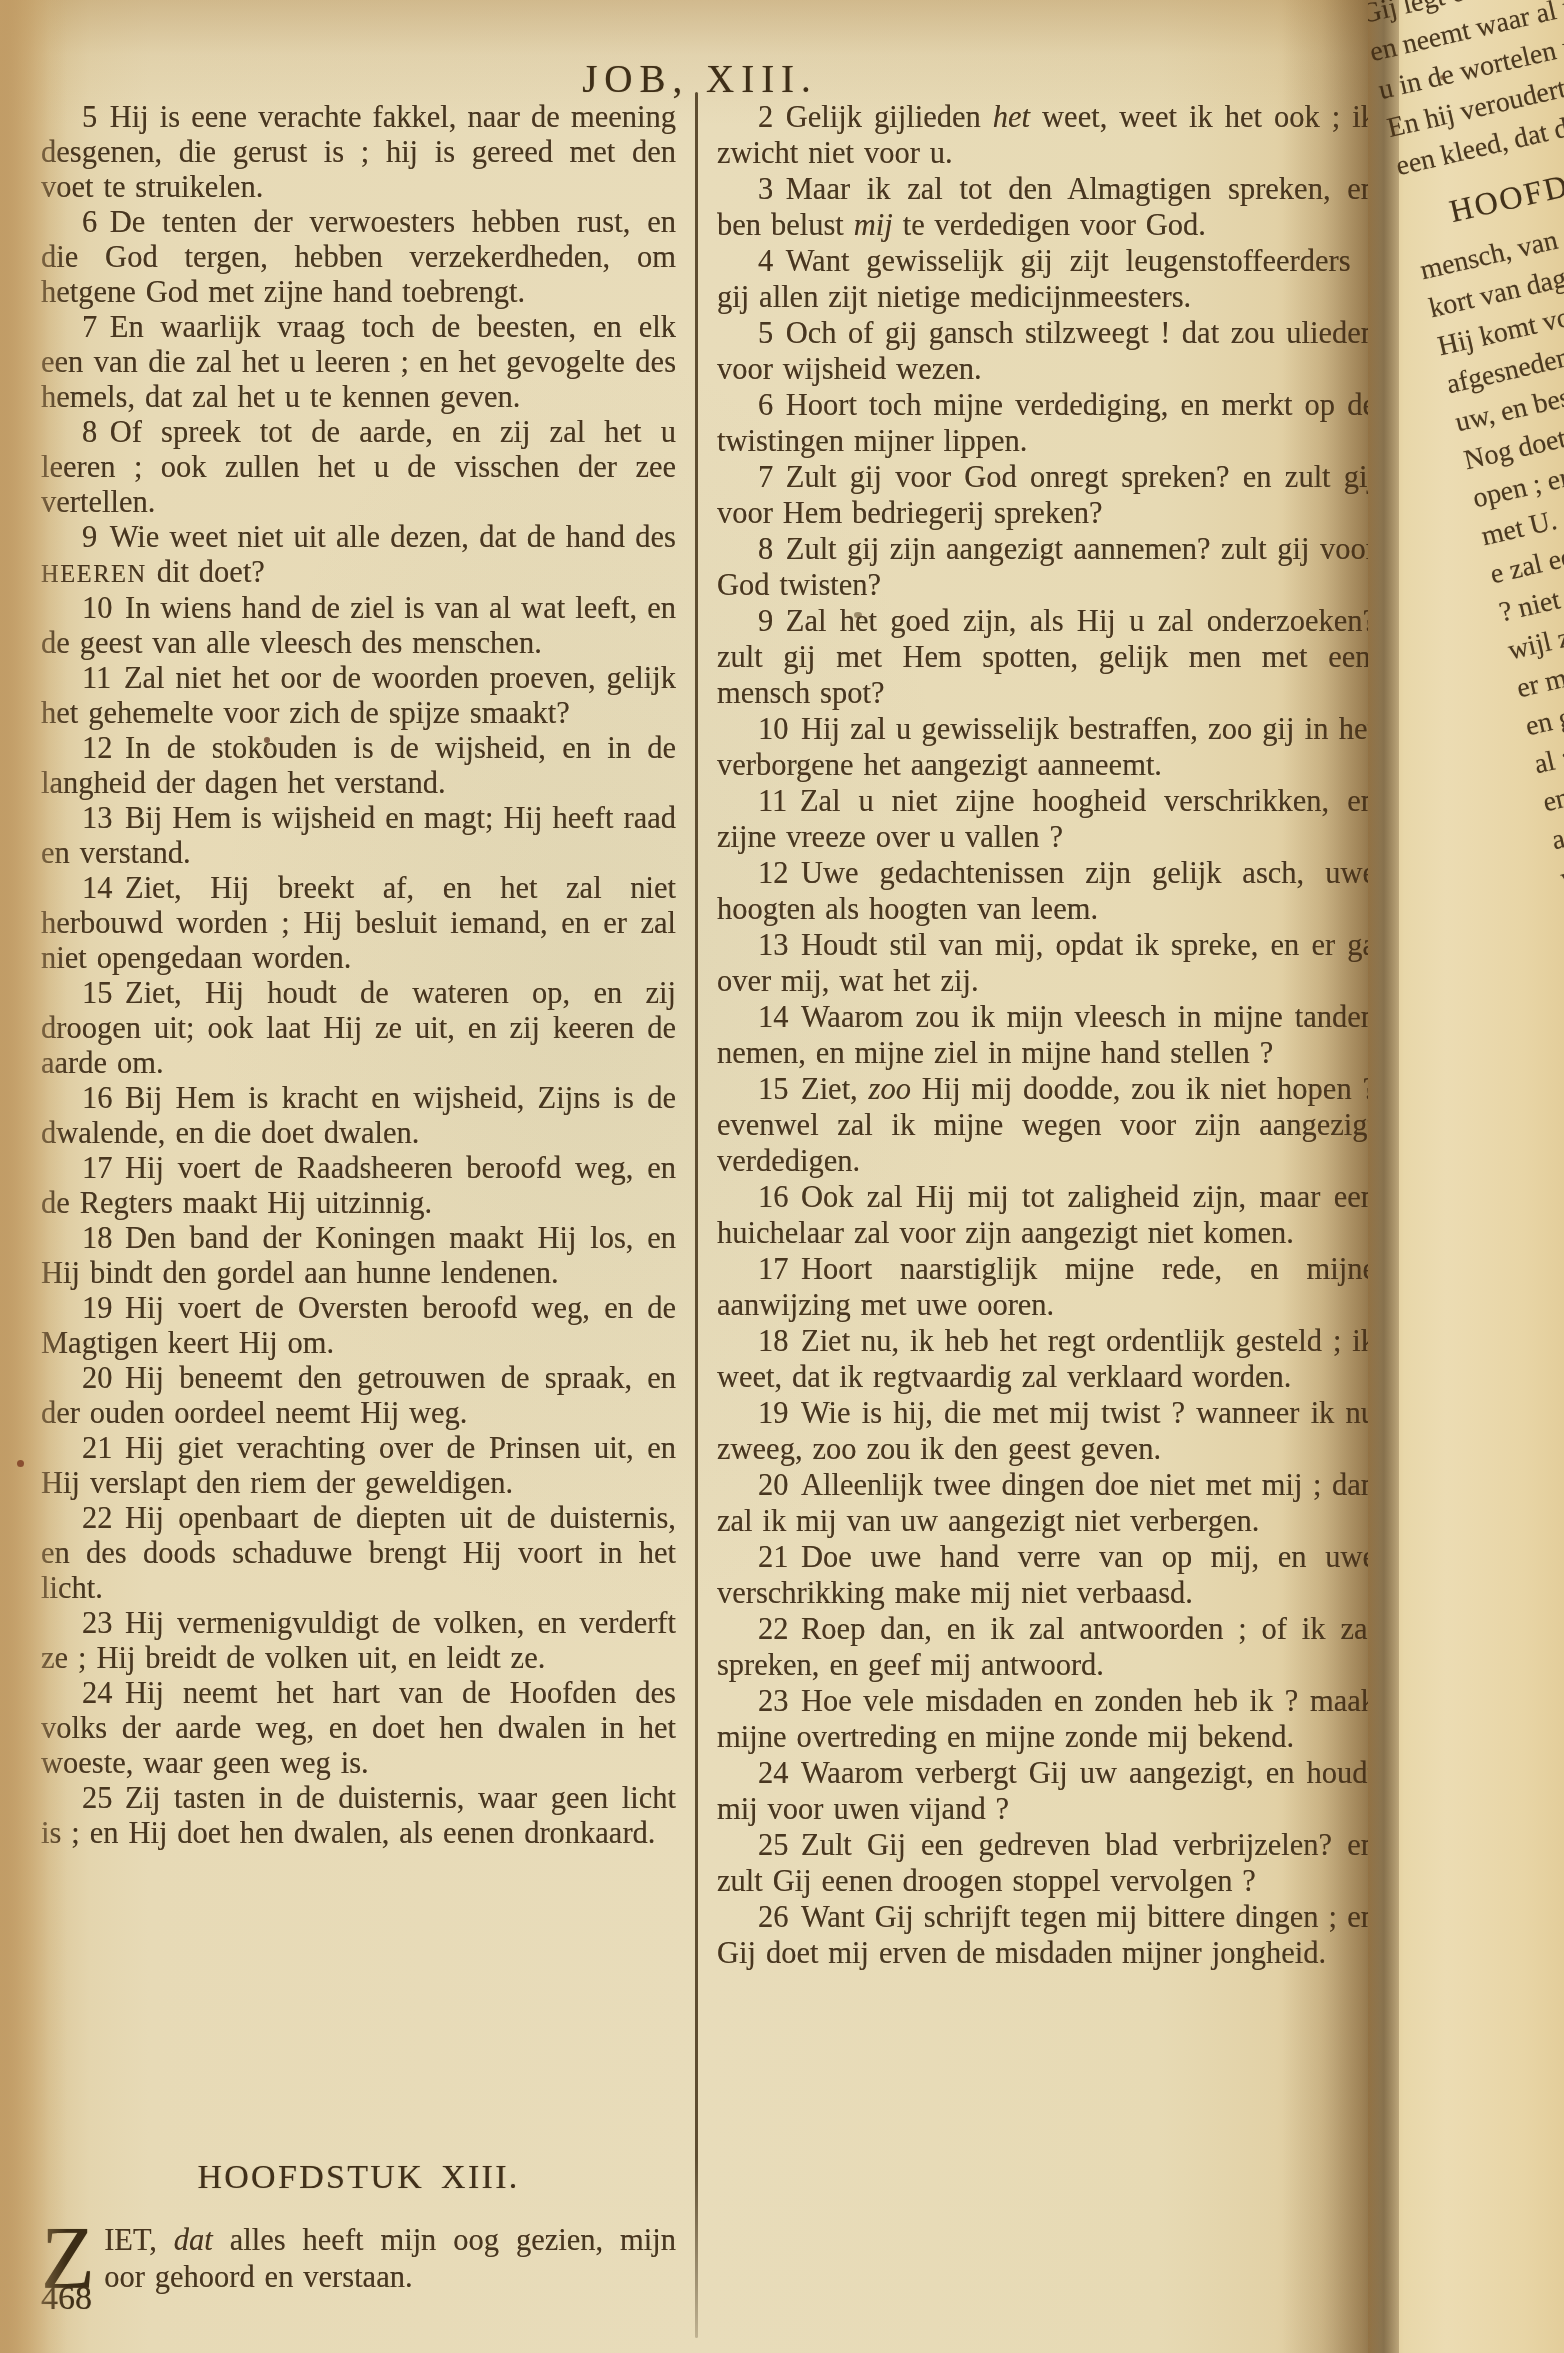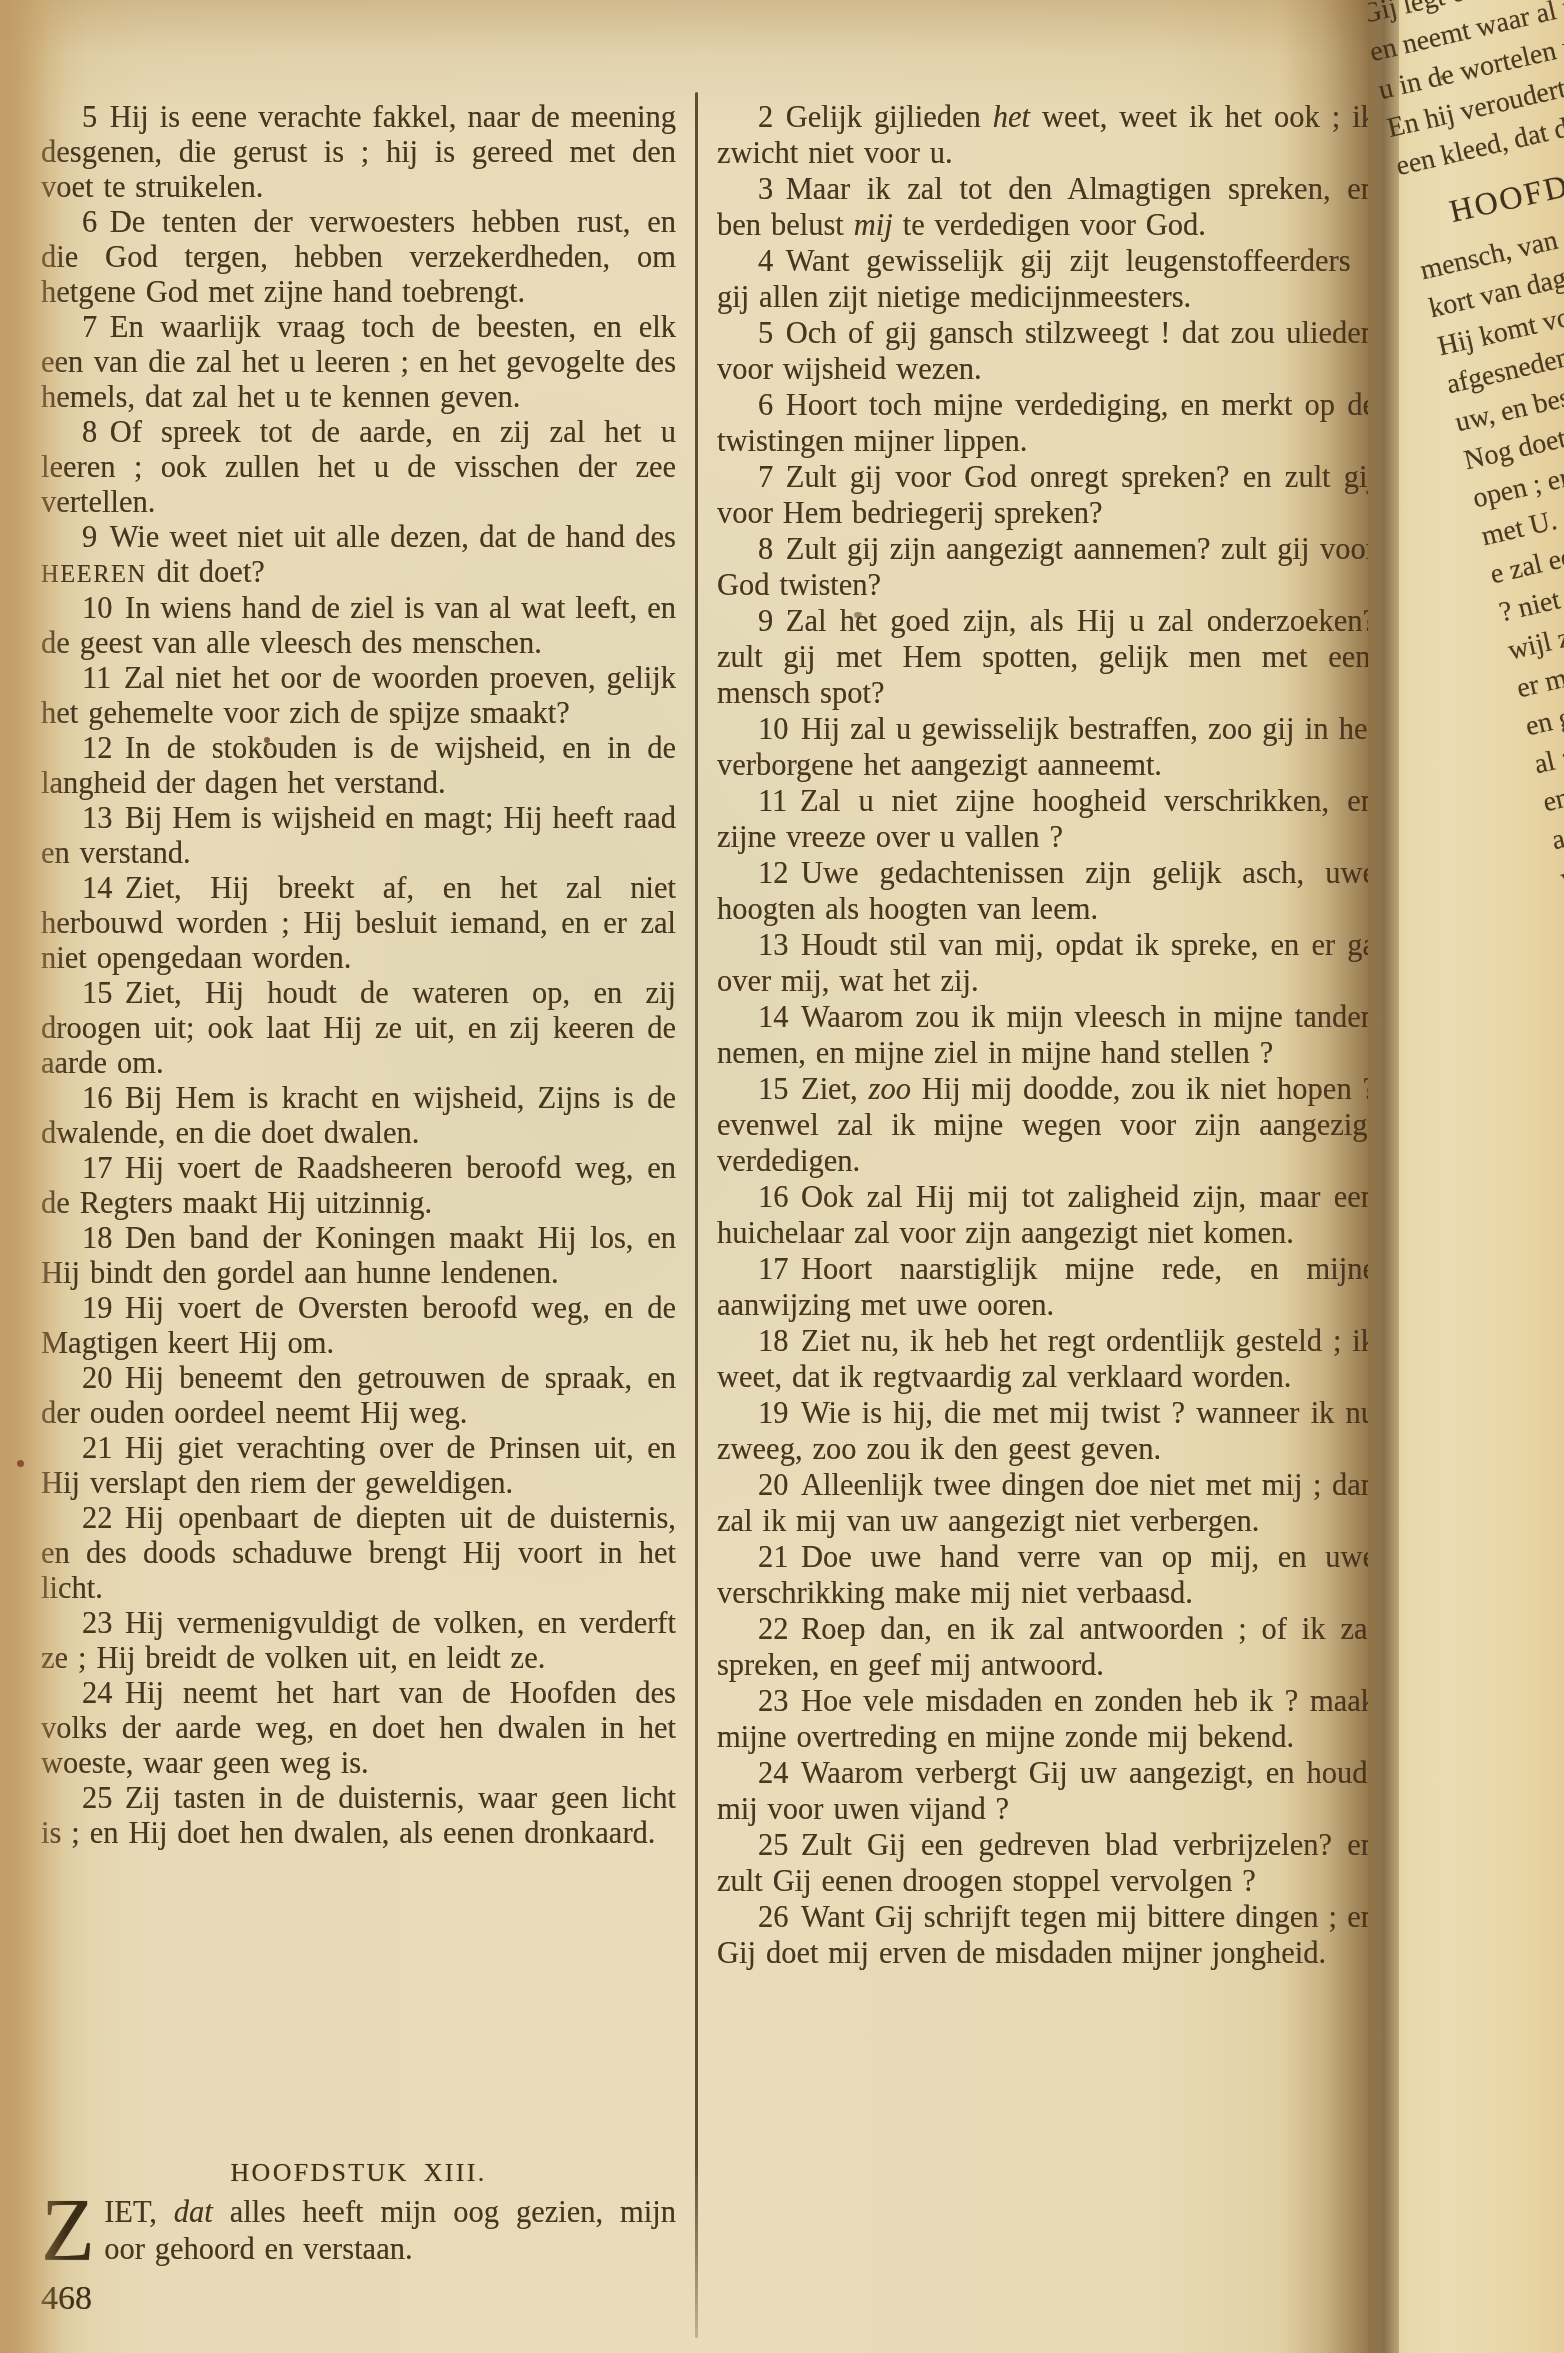--- a/index.html
+++ b/index.html
@@ -28,22 +28,22 @@
     font-size:30.5px;line-height:35px;word-spacing:2.3px;
     color:#483620;text-shadow:0 0 0.6px rgba(64,46,20,.5);
   }
   .col.left{left:41px;top:100px;width:635px;}
   .col.right{left:717px;top:99px;width:659px;line-height:36px;}
   .verse{margin:0;text-indent:41px;}
   .vnum{margin-right:12.5px;}
   .sc{font-size:0.8em;letter-spacing:1.6px;}
   .chapter-block{position:absolute;left:41px;top:2158px;width:635px;}
   .chapter-heading{
-    text-align:center;font-size:26px;letter-spacing:2.3px;word-spacing:6.3px;
-    color:#41301a;text-shadow:0 0 0.8px rgba(63,47,24,.5);margin-bottom:6px;
+    text-align:center;font-size:34px;letter-spacing:2.3px;word-spacing:6.3px;
+    color:#41301a;text-shadow:0 0 0.8px rgba(63,47,24,.5);margin-bottom:26px;
   }
   .chapter-verse{
     margin:0;text-align:justify;font-size:30.5px;line-height:37px;
     word-spacing:2.3px;color:#483620;text-shadow:0 0 0.6px rgba(64,46,20,.5);
   }
   .dropcap{
     float:left;font-size:88px;line-height:66px;margin:3.1px 9.4px 0 0;
     color:#3c2d16;text-shadow:0 0 0.8px rgba(60,45,20,.6);
   }
   .page-number{
@@ -78,20 +78,21 @@
     font-size:32px;letter-spacing:2.3px;height:52px;line-height:52px;
     padding-left:42px;margin:11px 0 4.7px 0;color:#42311a;
   }
   .speck{position:absolute;border-radius:50%;z-index:6;}
 </style>
 </head>
 <body>
 
 <div class="page">
 
+  <div class="header">JOB, XIII.</div>
 
   <div class="divider"></div>
 
   <div class="col left" id="left-col">
       <p class="verse"><span class="vnum">5</span><span class="vtext">Hij is eene verachte fakkel, naar de meening desgenen, die gerust is ; hij is gereed met den voet te struikelen.</span></p>
       <p class="verse"><span class="vnum">6</span><span class="vtext">De tenten der verwoesters hebben rust, en die God tergen, hebben verzekerdheden, om hetgene God met zijne hand toebrengt.</span></p>
       <p class="verse"><span class="vnum">7</span><span class="vtext">En waarlijk vraag toch de beesten, en elk een van die zal het u leeren ; en het gevogelte des hemels, dat zal het u te kennen geven.</span></p>
       <p class="verse"><span class="vnum">8</span><span class="vtext">Of spreek tot de aarde, en zij zal het u leeren ; ook zullen het u de visschen der zee vertellen.</span></p>
       <p class="verse"><span class="vnum">9</span><span class="vtext">Wie weet niet uit alle dezen, dat de hand des <span class="sc">HEEREN</span> dit doet?</span></p>
       <p class="verse"><span class="vnum">10</span><span class="vtext">In wiens hand de ziel is van al wat leeft, en de geest van alle vleesch des menschen.</span></p>

